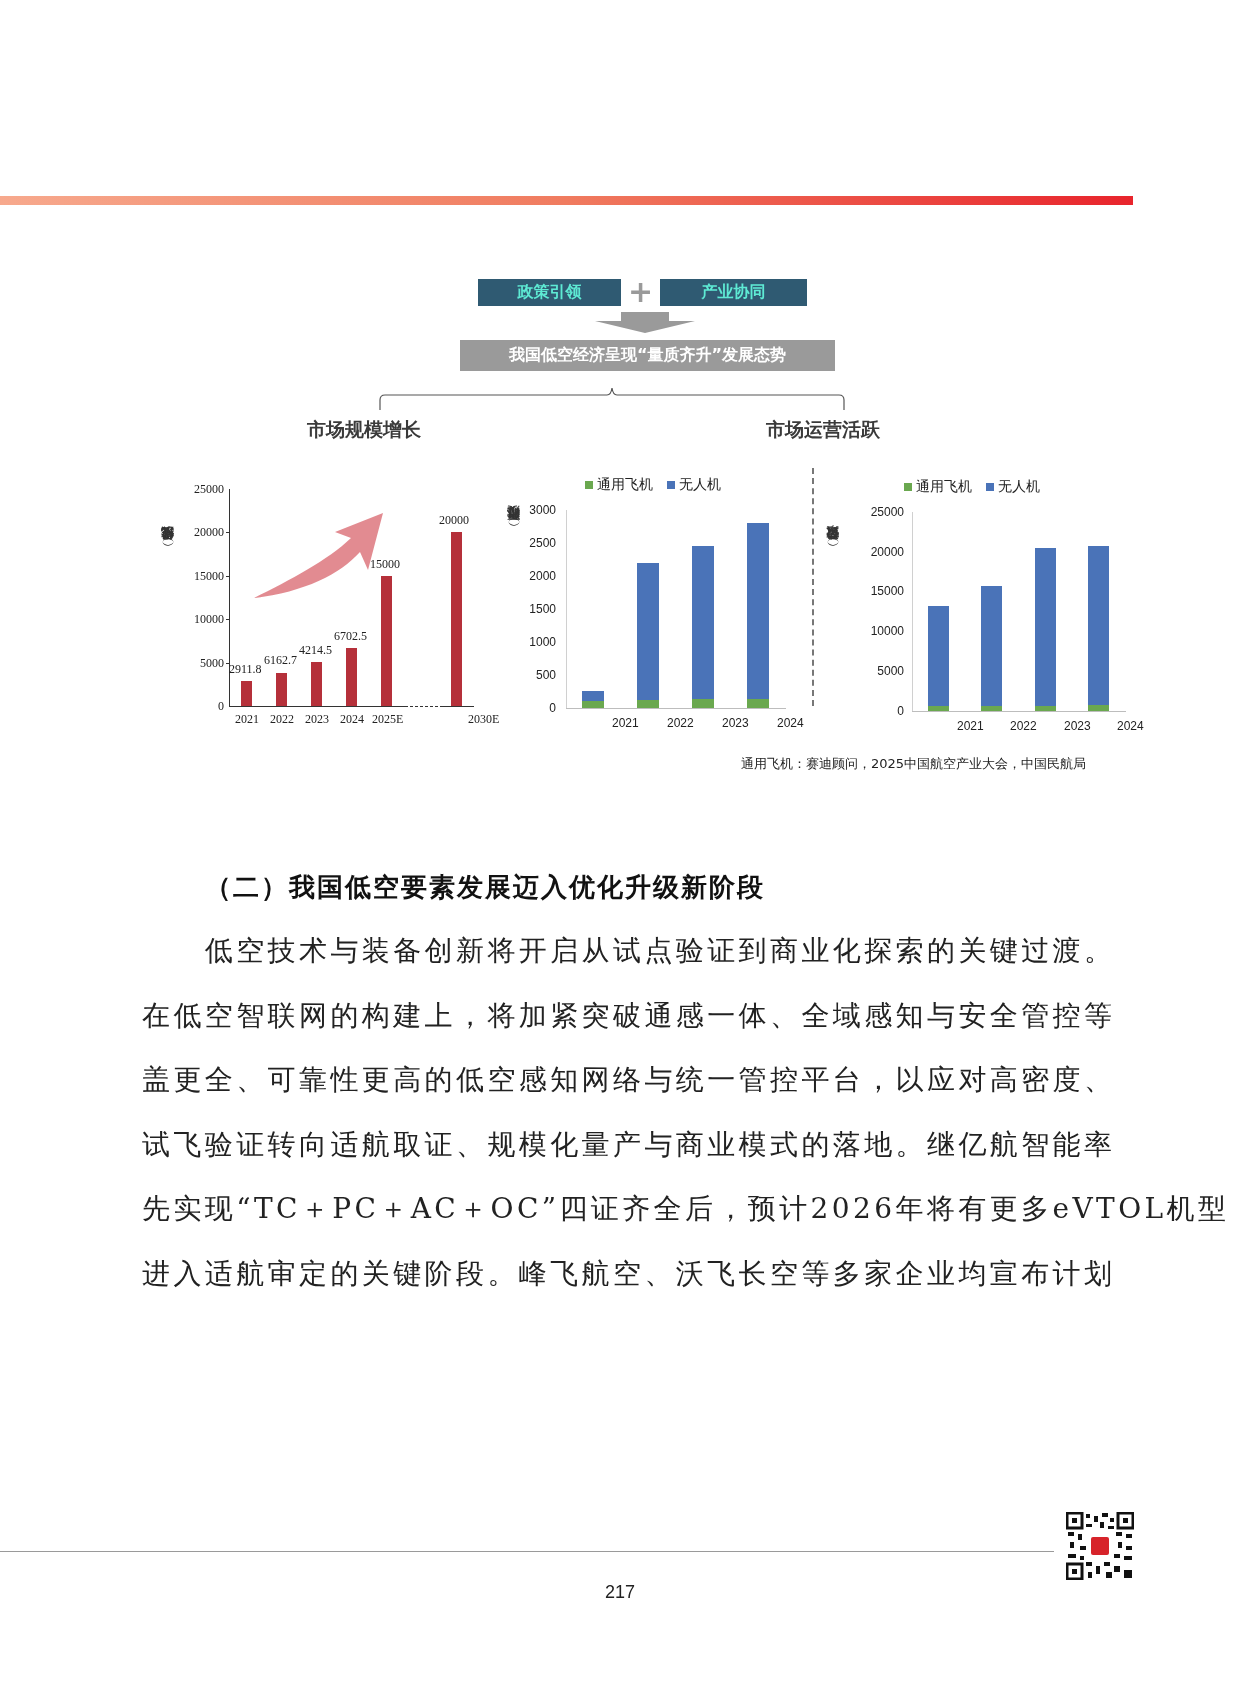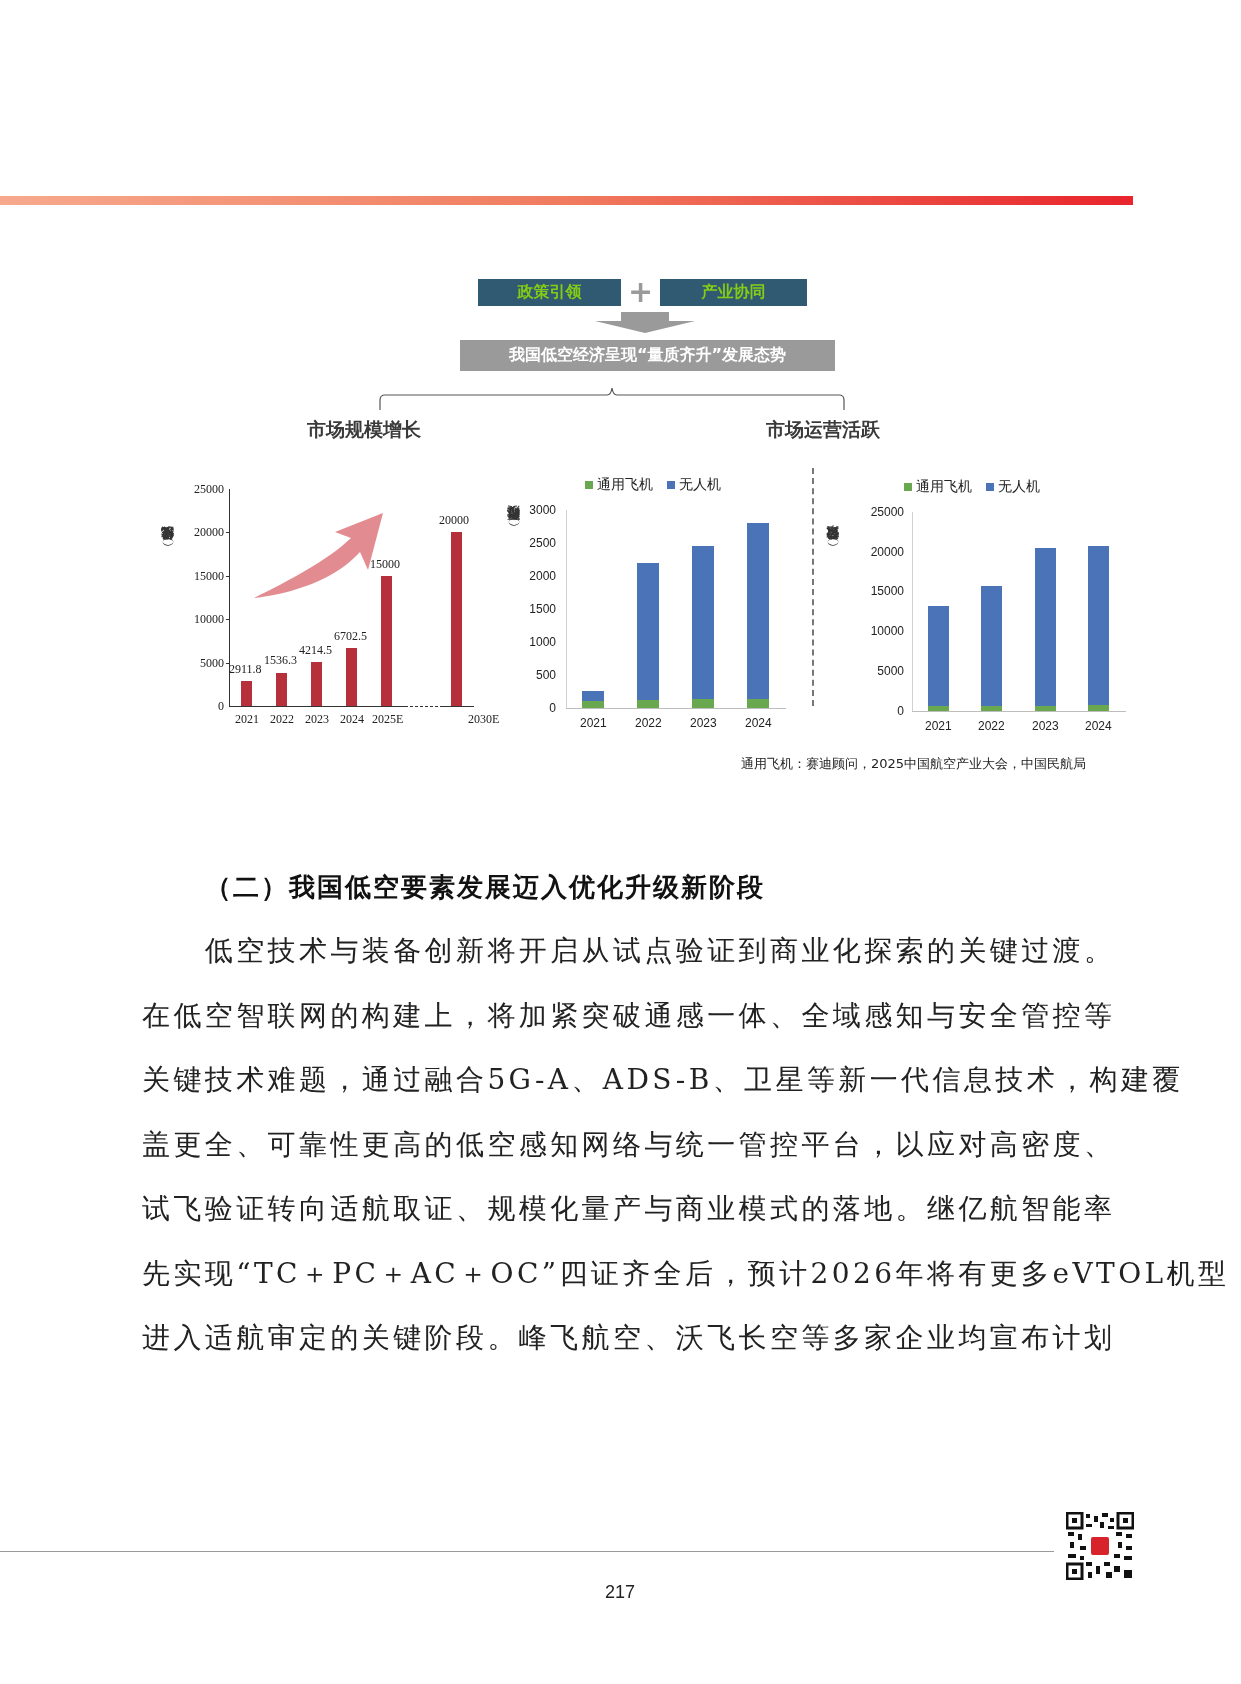--- a/index.html
+++ b/index.html
@@ -1,24 +1,24 @@
 <!DOCTYPE html>
 <html><head>
 <meta charset="utf-8">
 <style>
   html, body { margin: 0; padding: 0; background: #ffffff; }
   body { width: 1241px; height: 1684px; position: relative; overflow: hidden; font-family: "DejaVu Sans", sans-serif; color: #222; }
   .abs { position: absolute; }
   .topbar { left: 0; top: 196px; width: 1133px; height: 9px; background: linear-gradient(to right, #f7a98d, #f07b5f 50%, #e8242c); }
-  .box-dark { background: #2f5a72; color: #84cc16; font-weight: bold; font-size: 16px; display: flex; align-items: center; justify-content: center; }
+  .box-dark { background: #2f5a72; color: #5eead4; font-weight: bold; font-size: 16px; display: flex; align-items: center; justify-content: center; }
   .plus { color: #9a9a9a; font-size: 30px; font-weight: bold; line-height: 1; }
   .banner { background: #9a9a9a; color: #fff; font-weight: bold; font-size: 16px; display: flex; align-items: center; justify-content: center; }
   .section-label { font-weight: bold; font-size: 19px; color: #3a3a3a; }
   .tick { font-family: "Liberation Serif", serif; font-size: 12px; color: #222; }
-  .tick-sans { font-family: "Liberation Sans", sans-serif; font-size: 12px; color: #222; }
+  .tick-sans { font-family: "Liberation Sans", sans-serif; font-size: 12px; color: #222; margin-left: 32px; }
   .ylabel { font-size: 13px; color: #333; writing-mode: vertical-rl; transform: rotate(180deg); white-space: nowrap; }
   .bar-red { background: #b5303a; }
   .bar-blue { background: #4a73b8; }
   .bar-green { background: #6aa84f; }
   .legend { font-size: 14px; color: #222; display: flex; align-items: center; gap: 4px; }
   .sw { width: 8px; height: 8px; display: inline-block; }
   .source { font-size: 13px; color: #222; }
   .heading { font-family: "DejaVu Serif", serif; font-weight: bold; font-size: 26px; color: #111; letter-spacing: 2px; }
   .para { font-family: "DejaVu Serif", serif; font-size: 28px; color: #222; line-height: 64.5px; letter-spacing: 3.4px; }
   .para p { margin: 0; white-space: nowrap; }
@@ -75,21 +75,21 @@
   </svg>
 
   <div class="abs bar-red" style="left:91px;top:201px;width:11px;height:25px;"></div>
   <div class="abs bar-red" style="left:126px;top:193px;width:11px;height:33px;"></div>
   <div class="abs bar-red" style="left:161px;top:182px;width:11px;height:44px;"></div>
   <div class="abs bar-red" style="left:196px;top:168px;width:11px;height:58px;"></div>
   <div class="abs bar-red" style="left:231px;top:96px;width:11px;height:130px;"></div>
   <div class="abs bar-red" style="left:301px;top:52px;width:11px;height:174px;"></div>
 
   <div class="abs tick" style="left:79px;top:182px;">2911.8</div>
-  <div class="abs tick" style="left:114px;top:173px;">1536.3</div>
+  <div class="abs tick" style="left:114px;top:173px;">6162.7</div>
   <div class="abs tick" style="left:149px;top:163px;">4214.5</div>
   <div class="abs tick" style="left:184px;top:149px;">6702.5</div>
   <div class="abs tick" style="left:220px;top:77px;">15000</div>
   <div class="abs tick" style="left:289px;top:33px;">20000</div>
 
   <div class="abs tick" style="left:85px;top:232px;">2021</div>
   <div class="abs tick" style="left:120px;top:232px;">2022</div>
   <div class="abs tick" style="left:155px;top:232px;">2023</div>
   <div class="abs tick" style="left:190px;top:232px;">2024</div>
   <div class="abs tick" style="left:222px;top:232px;">2025E</div>
@@ -165,21 +165,20 @@
   <div class="abs tick-sans" style="left:265px;top:249px;">2024</div>
 </div>
 
 <div class="abs source" style="left:741px;top:755px;">通用飞机：赛迪顾问，2025中国航空产业大会，中国民航局</div>
 
 <div class="abs heading" style="left:205px;top:870px;">（二）我国低空要素发展迈入优化升级新阶段</div>
 
 <div class="abs para" style="left:142px;top:919px;">
   <p>　　低空技术与装备创新将开启从试点验证到商业化探索的关键过渡。</p>
   <p>在低空智联网的构建上，将加紧突破通感一体、全域感知与安全管控等</p>
-  <p>关键技术难题，通过融合5G-A、ADS-B、卫星等新一代信息技术，构建覆</p>
   <p>盖更全、可靠性更高的低空感知网络与统一管控平台，以应对高密度、</p>
   <p>试飞验证转向适航取证、规模化量产与商业模式的落地。继亿航智能率</p>
   <p>先实现“TC＋PC＋AC＋OC”四证齐全后，预计2026年将有更多eVTOL机型</p>
   <p>进入适航审定的关键阶段。峰飞航空、沃飞长空等多家企业均宣布计划</p>
 </div>
 
 <div class="abs footer-line"></div>
 <svg class="abs" style="left:1066px;top:1512px;" width="68" height="68" viewBox="0 0 68 68">
   <rect x="0" y="0" width="68" height="68" fill="#fff"></rect>
   <rect x="1" y="1" width="15" height="15" fill="none" stroke="#111" stroke-width="3"></rect>

